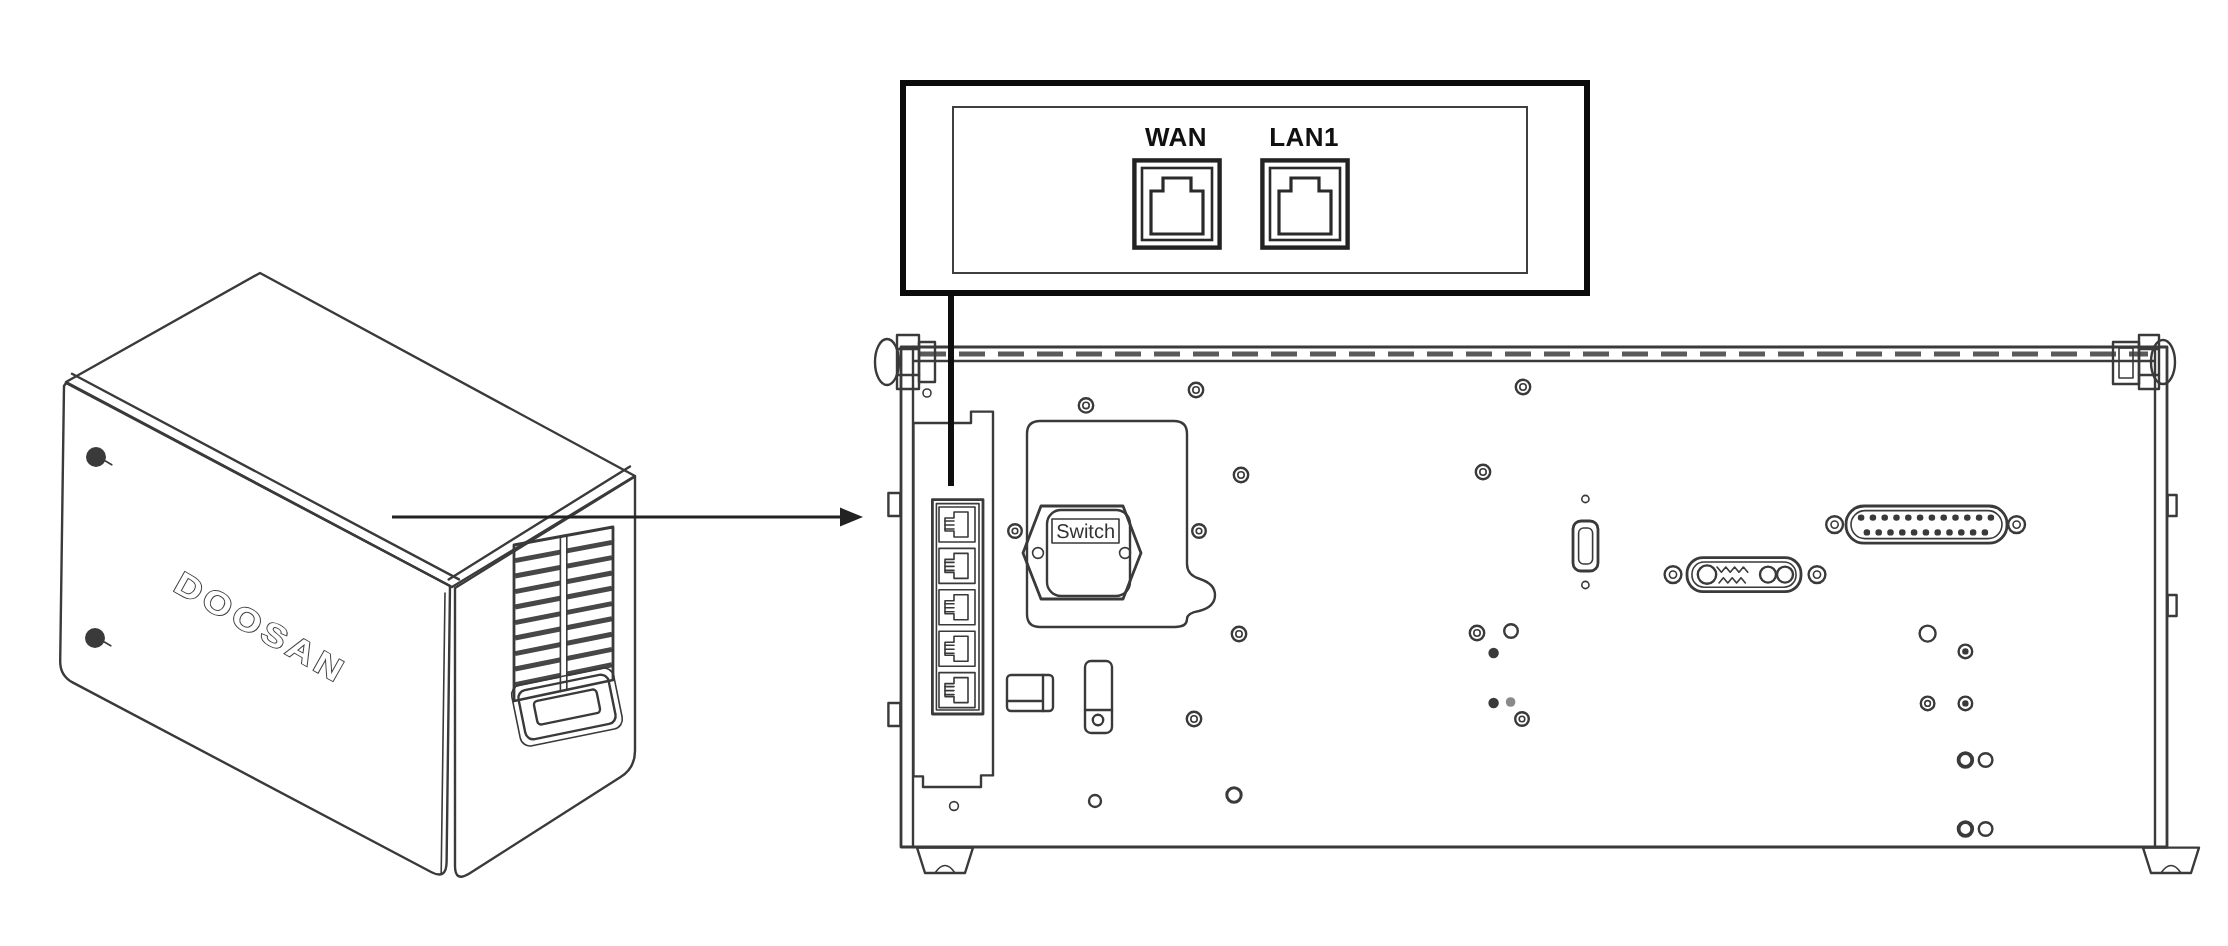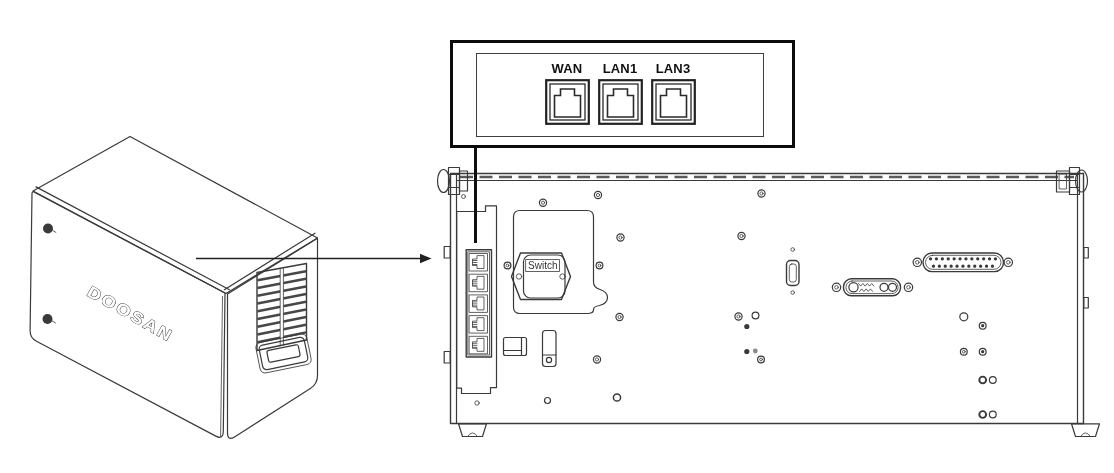--- a/index.html
+++ b/index.html
@@ -9,21 +9,21 @@
   
   .ln{fill:none;stroke:#3a3a3a;stroke-width:1.2;stroke-linejoin:round;stroke-linecap:round;}
   .ln13{stroke-width:1.4;}
   .thin{stroke-width:0.8;}
   .dot{fill:#3a3a3a;stroke:none;}
   
   #callout{left:450px;top:40px;width:345px;height:108px;border:3px solid #0b0b0b;
            background:#fff;box-sizing:border-box;}
   #callout-inner{position:absolute;left:23px;top:10px;width:288px;height:84px;
                  border:1.5px solid #3f3f3f;box-sizing:border-box;
-                 display:flex;justify-content:center;gap:8px;padding-top:7px;}
+                 display:flex;justify-content:center;gap:19px;padding-top:7px;}
   .port-item{display:flex;flex-direction:column;align-items:center;width:45px;}
   .port-label{font-size:13px;font-weight:bold;color:#101010;line-height:16px;
               letter-spacing:0.2px;margin-bottom:2px;white-space:nowrap;}
   #leader{left:474px;top:147px;width:3px;height:96px;background:#0f0f0f;}
   svg text{font-family:"Liberation Sans",sans-serif;}
 </style>
 </head>
 <body>
 
 <div id="stage">
@@ -269,26 +269,18 @@
       <div class="port-item">
         <div class="port-label">LAN1</div>
         <svg width="45" height="46" viewBox="0 0 45 46">
           <rect x="1.2" y="1.2" width="42.6" height="43.6" fill="#fff" stroke="#222" stroke-width="2.2"></rect>
           <rect x="5" y="5" width="35" height="36" fill="none" stroke="#2a2a2a" stroke-width="1.3"></rect>
           <path d="M9.5,38 V16.5 H15.5 V10 H29.5 V16.5 H35.5 V38 Z" fill="none" stroke="#2a2a2a" stroke-width="1.6"></path>
         </svg>
       </div>
 
 
-      <div class="port-item">
-        <div class="port-label">LAN3</div>
-        <svg width="45" height="46" viewBox="0 0 45 46">
-          <rect x="1.2" y="1.2" width="42.6" height="43.6" fill="#fff" stroke="#222" stroke-width="2.2"></rect>
-          <rect x="5" y="5" width="35" height="36" fill="none" stroke="#2a2a2a" stroke-width="1.3"></rect>
-          <path d="M9.5,38 V16.5 H15.5 V10 H29.5 V16.5 H35.5 V38 Z" fill="none" stroke="#2a2a2a" stroke-width="1.6"></path>
-        </svg>
-      </div>
 
 
     </div>
   </div>
 
 </div>
 
 </body></html>

